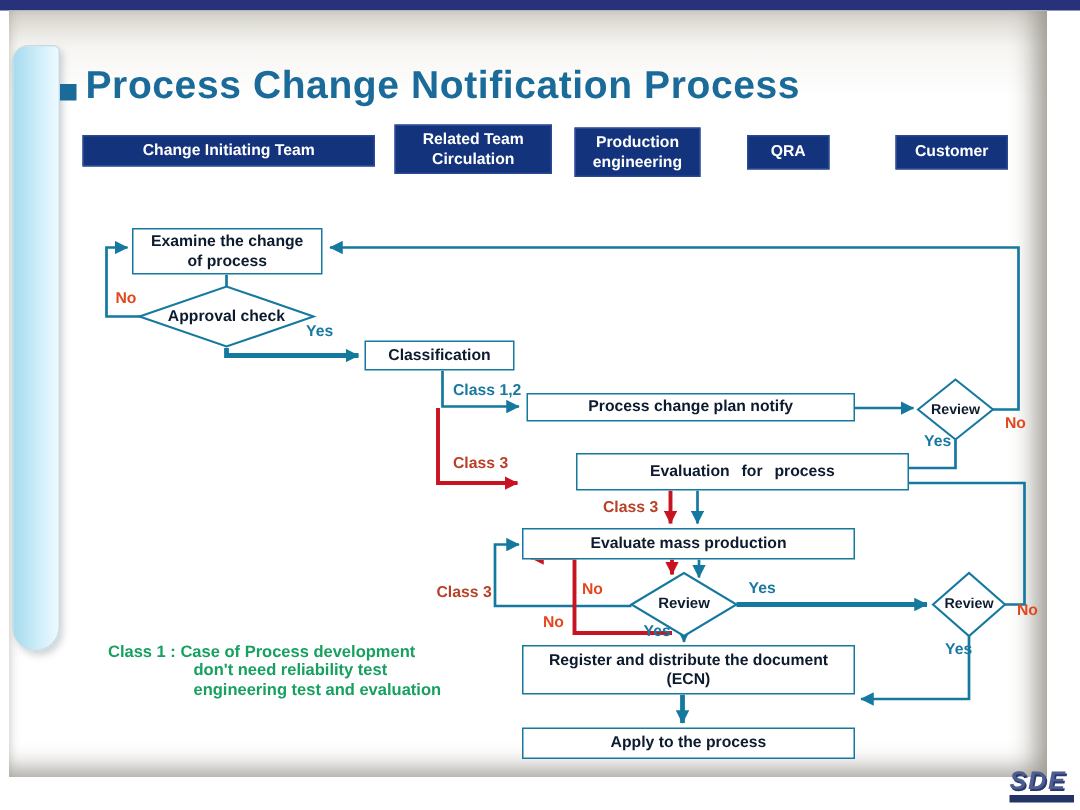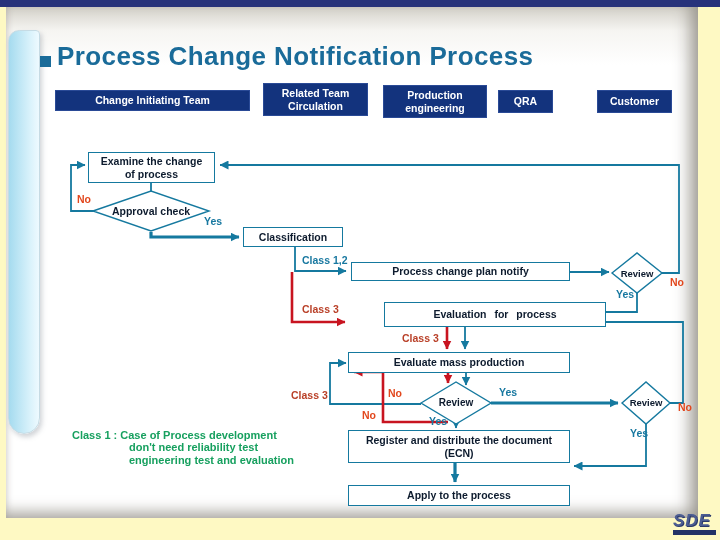--- a/index.html
+++ b/index.html
@@ -1,17 +1,17 @@
 <!DOCTYPE html>
 <html><head>
 <meta charset="utf-8">
 <style>
   html,body{margin:0;padding:0;}
   body{background:#c7c3ba;font-family:"Liberation Sans",sans-serif;}
-  #screen{position:relative;width:720px;height:540px;overflow:hidden;background:#fef9c3;}
+  #screen{position:relative;width:720px;height:540px;overflow:hidden;background:#ffffff;}
   #topbar{position:absolute;left:0;top:0;width:720px;height:7px;background:#27327b;}
   #slide{position:absolute;left:6px;top:7px;width:692px;height:511px;
          background:linear-gradient(180deg,#d4d1ca 0,#f6f5f2 24px,#ffffff 58px);
          box-shadow:inset -18px 0 16px -10px rgba(150,146,138,.9),
                     inset 0 -16px 14px -9px rgba(150,146,138,.7),
                     inset 4px 0 8px -5px rgba(150,146,138,.6);}
   #bluestrip{position:absolute;left:8px;top:30px;width:30px;height:402px;
              background:linear-gradient(90deg,#a5dbef 0,#d9f2fb 70%,#eefaff 100%);
              border:1px solid #c6dbe4;border-radius:14px 5px 20px 20px;
              box-shadow:2px 3px 5px rgba(120,128,140,.35);}
@@ -44,21 +44,21 @@
 <div id="screen">
   <div id="topbar"></div>
   <div id="slide"></div>
   <div id="bluestrip"></div>
 
   <div class="title-bullet"></div>
   <div class="page-title">Process Change Notification Process</div>
 
   <div class="lane" style="left:55px;top:90px;width:195px;height:21px;">Change Initiating Team</div>
   <div class="lane" style="left:263px;top:83px;width:105px;height:33px;">Related Team Circulation</div>
-  <div class="lane" style="left:383px;top:85px;width:104px;height:33px;">Production engineering</div>
+  <div class="lane" style="left:383px;top:85px;width:84px;height:33px;">Production engineering</div>
   <div class="lane" style="left:498px;top:90px;width:55px;height:23px;">QRA</div>
   <div class="lane" style="left:597px;top:90px;width:75px;height:23px;">Customer</div>
 
   <svg id="flowsvg" width="720" height="540">
     <defs>
       <marker id="at" markerUnits="userSpaceOnUse" markerWidth="9" markerHeight="9" refX="8.5" refY="4.5" orient="auto">
         <path d="M0 0 L9 4.5 L0 9 Z" fill="#15799f"></path>
       </marker>
       <marker id="ar" markerUnits="userSpaceOnUse" markerWidth="9" markerHeight="9" refX="8.5" refY="4.5" orient="auto">
         <path d="M0 0 L9 4.5 L0 9 Z" fill="#c81420"></path>

